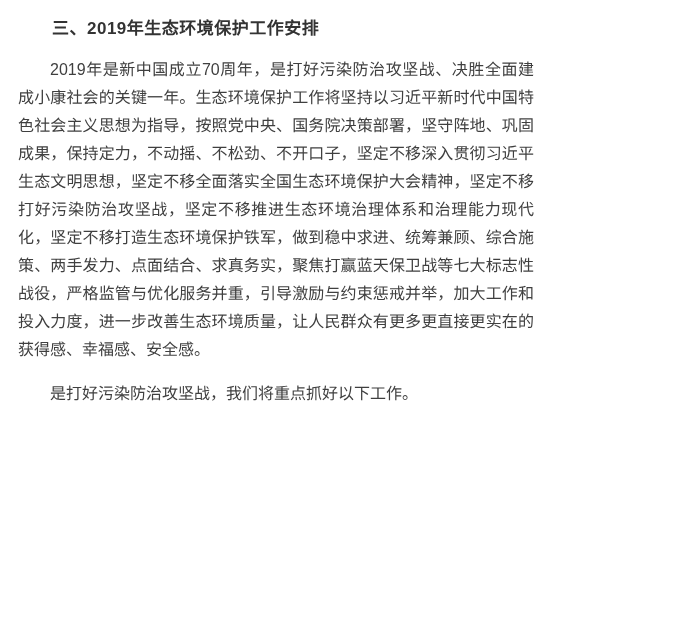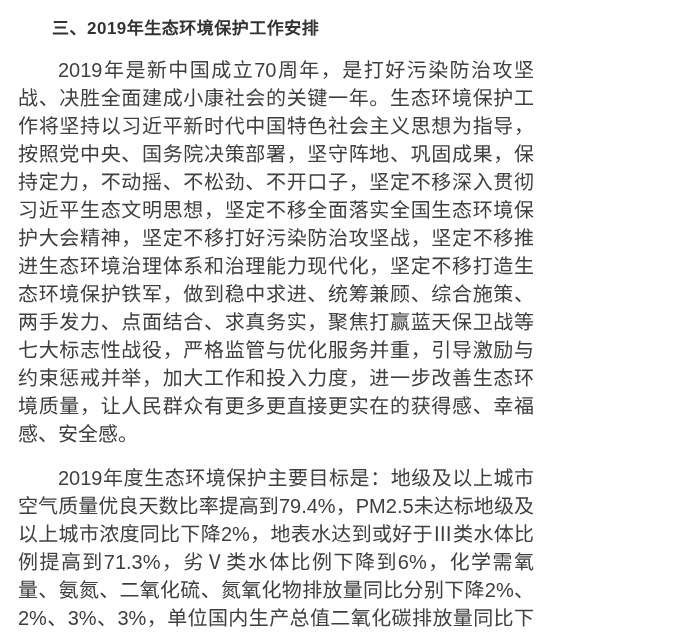--- a/index.html
+++ b/index.html
@@ -25,38 +25,37 @@
     font-size: 17px;
     line-height: 26px;
     font-weight: bold;
     color: #333333;
     text-indent: 2em;
     letter-spacing: 0.5px;
     white-space: nowrap;
   }
   .doc-paragraph {
     margin: 16px 0;
-    font-size: 20px;
+    font-size: 16px;
     line-height: 28px;
     color: #3f3f3f;
     text-align: justify;
     text-justify: inter-ideograph;
     text-indent: 2em;
     word-break: break-all;
     line-break: strict;
   }
   .doc-paragraph:first-of-type {
     margin-top: 0;
   }
 </style>
 </head>
 <body>
 
 <div class="doc-page">
   <h1 class="doc-title">三、2019年生态环境保护工作安排</h1>
 
   <p class="doc-paragraph">2019年是新中国成立70周年，是打好污染防治攻坚战、决胜全面建成小康社会的关键一年。生态环境保护工作将坚持以习近平新时代中国特色社会主义思想为指导，按照党中央、国务院决策部署，坚守阵地、巩固成果，保持定力，不动摇、不松劲、不开口子，坚定不移深入贯彻习近平生态文明思想，坚定不移全面落实全国生态环境保护大会精神，坚定不移打好污染防治攻坚战，坚定不移推进生态环境治理体系和治理能力现代化，坚定不移打造生态环境保护铁军，做到稳中求进、统筹兼顾、综合施策、两手发力、点面结合、求真务实，聚焦打赢蓝天保卫战等七大标志性战役，严格监管与优化服务并重，引导激励与约束惩戒并举，加大工作和投入力度，进一步改善生态环境质量，让人民群众有更多更直接更实在的获得感、幸福感、安全感。</p>
 
-  <p class="doc-paragraph">2019年度生态环境保护主要目标是：地级及以上城市空气质量优良天数比率提高到79.4%，PM2.5未达标地级及以上城市浓度同比下降2%，地表水达到或好于Ⅲ类水体比例提高到71.3%，劣Ⅴ类水体比例下降到6%，化学需氧量、氨氮、二氧化硫、氮氧化物排放量同比分别下降2%、2%、3%、3%，单位国内生产总值二氧化碳排放量同比下降3.6%左右。</p>
 
   <p class="doc-paragraph">是打好污染防治攻坚战，我们将重点抓好以下工作。</p>
 
 </div>
 
 </body></html>

